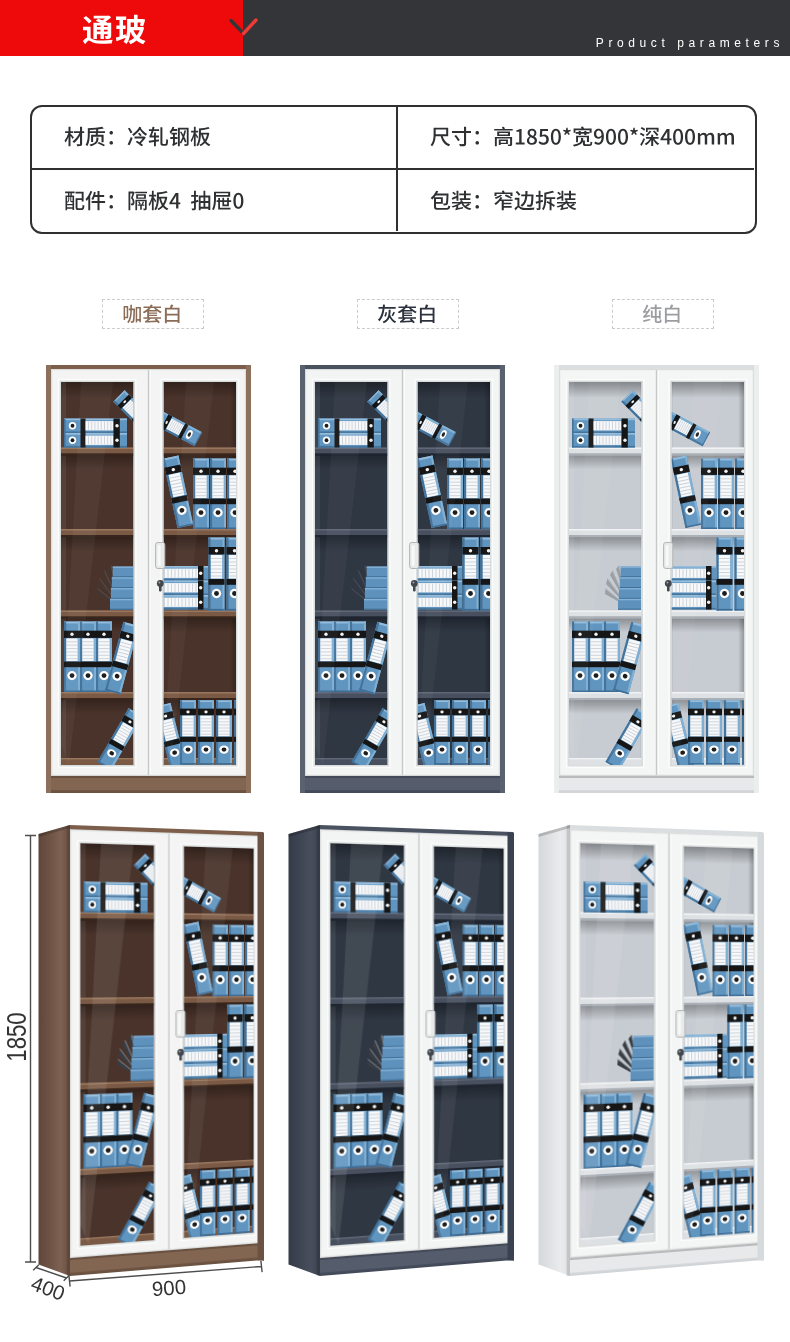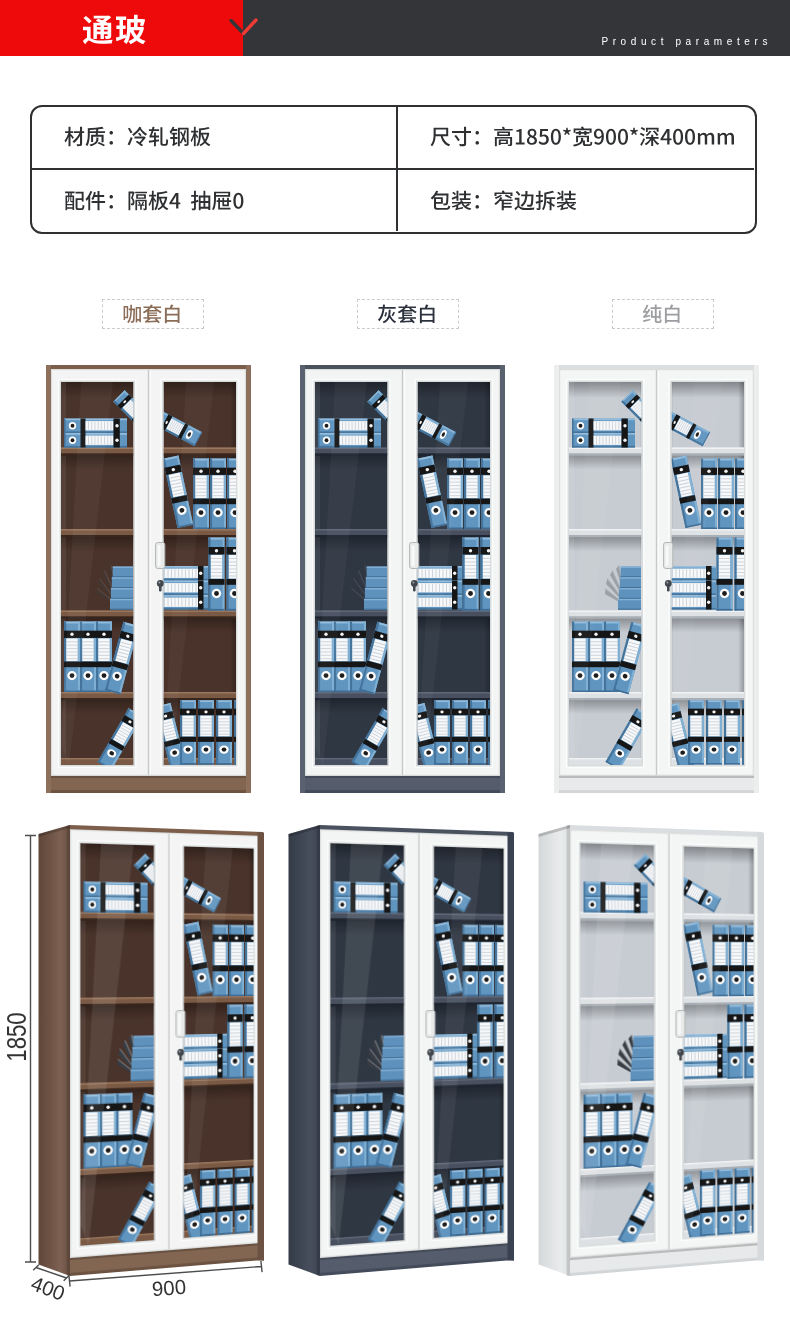--- a/index.html
+++ b/index.html
@@ -253,21 +253,21 @@
 
 <svg class="abs" style="left:0;top:0" width="300" height="56" viewBox="0 0 300 56">
     <path transform="translate(82.0,41.5)" d="M1.4 -23.4C3.3 -21.7 5.8 -19.4 7.0 -18.0L9.7 -20.5C8.4 -22.0 5.9 -24.1 4.0 -25.6ZM8.6 -14.7H1.0V-11.2H5.0V-3.7C3.7 -3.1 2.2 -1.9 0.8 -0.5L3.1 2.7C4.4 0.8 6.0 -1.1 7.0 -1.1C7.6 -1.1 8.7 -0.2 9.9 0.6C12.1 1.8 14.7 2.2 18.6 2.2C22.0 2.2 27.2 2.0 29.7 1.9C29.8 0.9 30.3 -0.8 30.7 -1.8C27.4 -1.3 22.1 -1.0 18.7 -1.0C15.3 -1.0 12.5 -1.2 10.4 -2.5C9.7 -2.9 9.1 -3.3 8.6 -3.6ZM11.7 -25.8V-22.9H22.9C22.1 -22.3 21.2 -21.7 20.3 -21.2C18.9 -21.8 17.4 -22.3 16.2 -22.8L13.7 -20.8C15.1 -20.2 16.7 -19.5 18.2 -18.8H11.4V-2.5H14.9V-7.3H18.5V-2.6H21.9V-7.3H25.6V-5.9C25.6 -5.5 25.5 -5.4 25.2 -5.4C24.8 -5.4 23.7 -5.4 22.7 -5.4C23.1 -4.6 23.5 -3.3 23.7 -2.4C25.6 -2.4 27.0 -2.5 27.9 -3.0C28.9 -3.5 29.2 -4.3 29.2 -5.8V-18.8H25.0L25.1 -18.9L23.4 -19.8C25.5 -21.0 27.6 -22.6 29.1 -24.2L26.9 -26.0L26.2 -25.8ZM25.6 -16.1V-14.4H21.9V-16.1ZM14.9 -11.8H18.5V-10.0H14.9ZM14.9 -14.4V-16.1H18.5V-14.4ZM25.6 -11.8V-10.0H21.9V-11.8Z M45.1 -22.5V-14.0C45.1 -11.3 45.0 -7.9 44.1 -4.8L43.6 -7.3L41.0 -6.4V-12.4H43.6V-15.9H41.0V-21.5H44.2V-24.9H34.0V-21.5H37.5V-15.9H34.4V-12.4H37.5V-5.1C36.1 -4.6 34.8 -4.2 33.8 -3.9L34.5 -0.3L43.7 -3.8C43.2 -2.4 42.5 -1.0 41.6 0.3C42.4 0.7 43.8 2.0 44.4 2.6C47.1 -0.7 48.1 -5.5 48.5 -9.8C49.5 -7.4 50.7 -5.2 52.2 -3.4C50.5 -2.0 48.6 -0.9 46.4 -0.2C47.1 0.5 48.0 1.9 48.5 2.8C50.8 1.9 52.9 0.7 54.7 -0.9C56.5 0.7 58.6 1.9 61.2 2.7C61.7 1.7 62.8 0.1 63.6 -0.6C61.2 -1.3 59.1 -2.3 57.4 -3.6C59.6 -6.2 61.2 -9.6 62.1 -13.9L59.7 -14.7L59.1 -14.6H55.6V-19.0H58.7C58.4 -17.9 58.1 -16.7 57.9 -15.9L61.1 -15.2C61.8 -16.9 62.6 -19.6 63.1 -22.1L60.4 -22.6L59.9 -22.5H55.6V-26.8H52.0V-22.5ZM52.0 -19.0V-14.6H48.7V-19.0ZM57.7 -11.3C57.0 -9.3 56.0 -7.5 54.7 -6.0C53.3 -7.5 52.3 -9.3 51.5 -11.3Z" fill="#ffffff"></path>
   </svg>
 
 <svg class="abs" style="left:220px;top:10px" width="50" height="36" viewBox="0 0 50 36">
     <path d="M11 10.5 L23.5 23.5" stroke="#333538" stroke-width="3.4" stroke-linecap="round" fill="none"></path>
     <path d="M23.5 23.5 L36 10" stroke="#ee3b35" stroke-width="3.4" stroke-linecap="round" fill="none"></path>
   </svg>
 
-<div class="abs" style="right:18px;top:36px;color:#fff;font-size:10px;letter-spacing:4.6px">Product parameters</div>
+<div class="abs" style="right:6px;top:36px;color:#fff;font-size:12px;letter-spacing:4.6px">Product parameters</div>
 
 <div class="abs" style="left:30px;top:105px;width:723px;height:125px;border:2px solid #2f3032;border-radius:12px"></div>
 
 <div class="abs" style="left:31px;top:168px;width:723px;height:2px;background:#2f3032"></div>
 
 <div class="abs" style="left:396px;top:106px;width:2px;height:125px;background:#2f3032"></div>
 
 <svg class="abs" style="left:30px;top:105px" width="360" height="64" viewBox="0 0 360 64">
     <path transform="translate(34.0,39.5)" d="M16.0 -17.7V-13.3H10.0V-11.4H15.4C13.8 -8.2 11.2 -4.8 8.5 -3.1C9.0 -2.7 9.6 -2.0 10.0 -1.5C12.1 -3.1 14.4 -5.8 16.0 -8.6V-0.8C16.0 -0.4 15.9 -0.3 15.5 -0.3C15.1 -0.3 13.8 -0.3 12.5 -0.3C12.8 0.3 13.1 1.2 13.2 1.7C15.0 1.7 16.3 1.7 17.1 1.3C17.8 1.0 18.1 0.5 18.1 -0.8V-11.4H20.2V-13.3H18.1V-17.7ZM4.5 -17.7V-13.3H1.1V-11.4H4.3C3.5 -8.7 2.0 -5.6 0.5 -3.9C0.8 -3.3 1.3 -2.5 1.5 -1.9C2.6 -3.3 3.7 -5.3 4.5 -7.5V1.7H6.5V-8.5C7.3 -7.5 8.2 -6.2 8.7 -5.5L9.9 -7.2C9.4 -7.8 7.3 -10.1 6.5 -10.8V-11.4H9.3V-13.3H6.5V-17.7Z M33.5 -1.2C35.6 -0.4 38.2 0.8 39.6 1.7L41.0 0.4C39.5 -0.4 37.0 -1.6 34.9 -2.4ZM32.3 -7.1V-5.3C32.3 -3.7 31.9 -1.4 25.4 0.2C25.9 0.6 26.5 1.3 26.8 1.8C33.6 -0.2 34.4 -3.1 34.4 -5.2V-7.1ZM27.1 -9.7V-2.4H29.1V-7.8H37.5V-2.2H39.6V-9.7H33.7L33.9 -11.5H41.0V-13.3H34.1L34.3 -15.3C36.3 -15.5 38.2 -15.8 39.8 -16.1L38.2 -17.7C34.9 -16.9 28.9 -16.5 23.8 -16.3V-10.4C23.8 -7.1 23.6 -2.6 21.6 0.5C22.1 0.7 23.0 1.2 23.4 1.5C25.5 -1.8 25.8 -6.9 25.8 -10.4V-11.5H31.9L31.7 -9.7ZM32.1 -13.3H25.8V-14.6C27.8 -14.7 30.1 -14.8 32.2 -15.0Z M47.2 -10.0C48.2 -10.0 49.0 -10.8 49.0 -11.8C49.0 -12.8 48.2 -13.5 47.2 -13.5C46.3 -13.5 45.5 -12.8 45.5 -11.8C45.5 -10.8 46.3 -10.0 47.2 -10.0ZM47.2 0.1C48.2 0.1 49.0 -0.6 49.0 -1.6C49.0 -2.7 48.2 -3.4 47.2 -3.4C46.3 -3.4 45.5 -2.7 45.5 -1.6C45.5 -0.6 46.3 0.1 47.2 0.1Z M63.9 -16.0C64.9 -14.5 66.1 -12.4 66.5 -11.2L68.5 -12.1C67.9 -13.3 66.7 -15.3 65.6 -16.8ZM63.6 -0.1 65.6 0.7C66.6 -1.4 67.7 -4.1 68.6 -6.6L66.8 -7.5C65.8 -4.9 64.6 -1.9 63.6 -0.1ZM73.9 -10.9C74.7 -10.1 75.6 -9.0 76.0 -8.3L77.7 -9.3C77.2 -10.0 76.3 -11.0 75.5 -11.8ZM75.3 -17.8C73.9 -14.9 71.2 -12.0 68.1 -10.1C68.5 -9.8 69.3 -9.0 69.6 -8.5C72.1 -10.2 74.3 -12.3 75.9 -14.7C77.5 -12.3 79.7 -10.0 81.7 -8.7C82.1 -9.2 82.7 -10.0 83.2 -10.4C81.0 -11.6 78.4 -14.0 76.9 -16.3L77.3 -17.1ZM70.5 -7.9V-6.1H78.7C77.7 -4.8 76.4 -3.3 75.3 -2.3L73.1 -3.8L71.7 -2.6C73.7 -1.3 76.4 0.6 77.7 1.8L79.1 0.4C78.6 -0.0 77.8 -0.6 76.9 -1.2C78.5 -2.8 80.6 -5.1 81.8 -7.1L80.3 -8.0L80.0 -7.9Z M96.4 -17.3V-1.4C96.4 0.8 97.1 1.2 99.0 1.2H101.3C103.6 1.2 103.9 -0.0 104.1 -4.6C103.6 -4.7 102.8 -5.2 102.3 -5.6C102.1 -1.6 102.0 -0.6 101.2 -0.6H99.3C98.6 -0.6 98.4 -0.7 98.4 -1.7V-17.3ZM85.9 -6.8C86.1 -7.0 86.8 -7.1 87.7 -7.1H90.0V-4.4C88.0 -4.1 86.1 -3.9 84.7 -3.7L85.1 -1.7L90.0 -2.5V1.8H91.9V-2.8L95.1 -3.3L95.0 -5.1L91.9 -4.7V-7.1H95.0V-8.9H91.9V-11.9H90.0V-8.9H87.7C88.3 -10.2 88.9 -11.8 89.5 -13.5H95.1V-15.3H90.0C90.2 -16.0 90.4 -16.7 90.5 -17.4L88.5 -17.8C88.4 -17.0 88.2 -16.1 88.0 -15.3H84.9V-13.5H87.5C87.0 -11.9 86.6 -10.7 86.4 -10.2C86.0 -9.3 85.7 -8.7 85.3 -8.6C85.5 -8.1 85.8 -7.2 85.9 -6.8Z M108.5 -17.7C107.9 -15.8 106.8 -13.9 105.6 -12.7C105.9 -12.3 106.4 -11.2 106.6 -10.8C107.3 -11.6 108.0 -12.5 108.6 -13.6H113.2V-15.5H109.6C109.9 -16.0 110.1 -16.6 110.3 -17.2ZM108.9 1.7C109.3 1.3 109.9 1.0 113.4 -0.8C113.3 -1.2 113.2 -2.0 113.1 -2.5L110.9 -1.5V-5.6H113.5V-7.4H110.9V-9.9H113.0V-11.7H107.4V-9.9H109.0V-7.4H106.3V-5.6H109.0V-1.4C109.0 -0.6 108.5 -0.2 108.2 0.0C108.4 0.4 108.8 1.2 108.9 1.7ZM120.5 -14.2C120.1 -12.7 119.7 -11.2 119.2 -9.7C118.6 -10.9 118.0 -12.1 117.3 -13.1L116.0 -12.4C116.8 -10.9 117.7 -9.3 118.5 -7.6C117.7 -5.5 116.8 -3.5 115.8 -2.0V-14.9H122.8V-0.7C122.8 -0.4 122.7 -0.3 122.4 -0.2C122.1 -0.2 121.1 -0.2 120.1 -0.3C120.4 0.2 120.6 1.0 120.7 1.5C122.2 1.5 123.2 1.4 123.8 1.1C124.4 0.8 124.6 0.3 124.6 -0.6V-16.7H113.9V1.7H115.8V-1.7C116.2 -1.5 116.8 -1.1 117.1 -0.9C117.9 -2.2 118.7 -3.8 119.4 -5.6C120.1 -4.2 120.6 -3.0 120.9 -1.9L122.4 -2.8C121.9 -4.2 121.2 -5.9 120.3 -7.7C121.0 -9.7 121.6 -11.8 122.1 -13.9Z M129.9 -17.7V-13.7H127.1V-11.9H129.8C129.1 -9.1 127.9 -5.9 126.6 -4.3C126.9 -3.8 127.3 -2.9 127.5 -2.3C128.4 -3.6 129.2 -5.7 129.9 -8.0V1.7H131.7V-9.0C132.3 -7.9 132.8 -6.8 133.0 -6.1L134.2 -7.6C133.9 -8.2 132.3 -10.6 131.7 -11.3V-11.9H134.1V-13.7H131.7V-17.7ZM144.4 -17.4C142.2 -16.6 138.3 -16.1 134.9 -15.9V-10.8C134.9 -7.5 134.7 -2.6 132.4 0.7C132.8 0.9 133.6 1.5 134.0 1.8C136.2 -1.4 136.8 -6.3 136.9 -9.9H137.2C137.8 -7.3 138.6 -5.0 139.8 -3.1C138.5 -1.6 137.0 -0.5 135.3 0.1C135.8 0.5 136.3 1.3 136.5 1.8C138.2 1.0 139.7 -0.1 141.0 -1.4C142.1 -0.0 143.4 1.1 145.1 1.8C145.4 1.3 146.0 0.5 146.4 0.1C144.7 -0.5 143.3 -1.6 142.2 -3.0C143.7 -5.1 144.8 -7.9 145.3 -11.4L144.1 -11.8L143.7 -11.7H136.9V-14.3C140.0 -14.5 143.5 -15.0 145.7 -15.9ZM143.1 -9.9C142.6 -7.9 141.9 -6.2 141.0 -4.7C140.1 -6.3 139.5 -8.0 139.0 -9.9Z" fill="#2f3032"></path>
   </svg>

